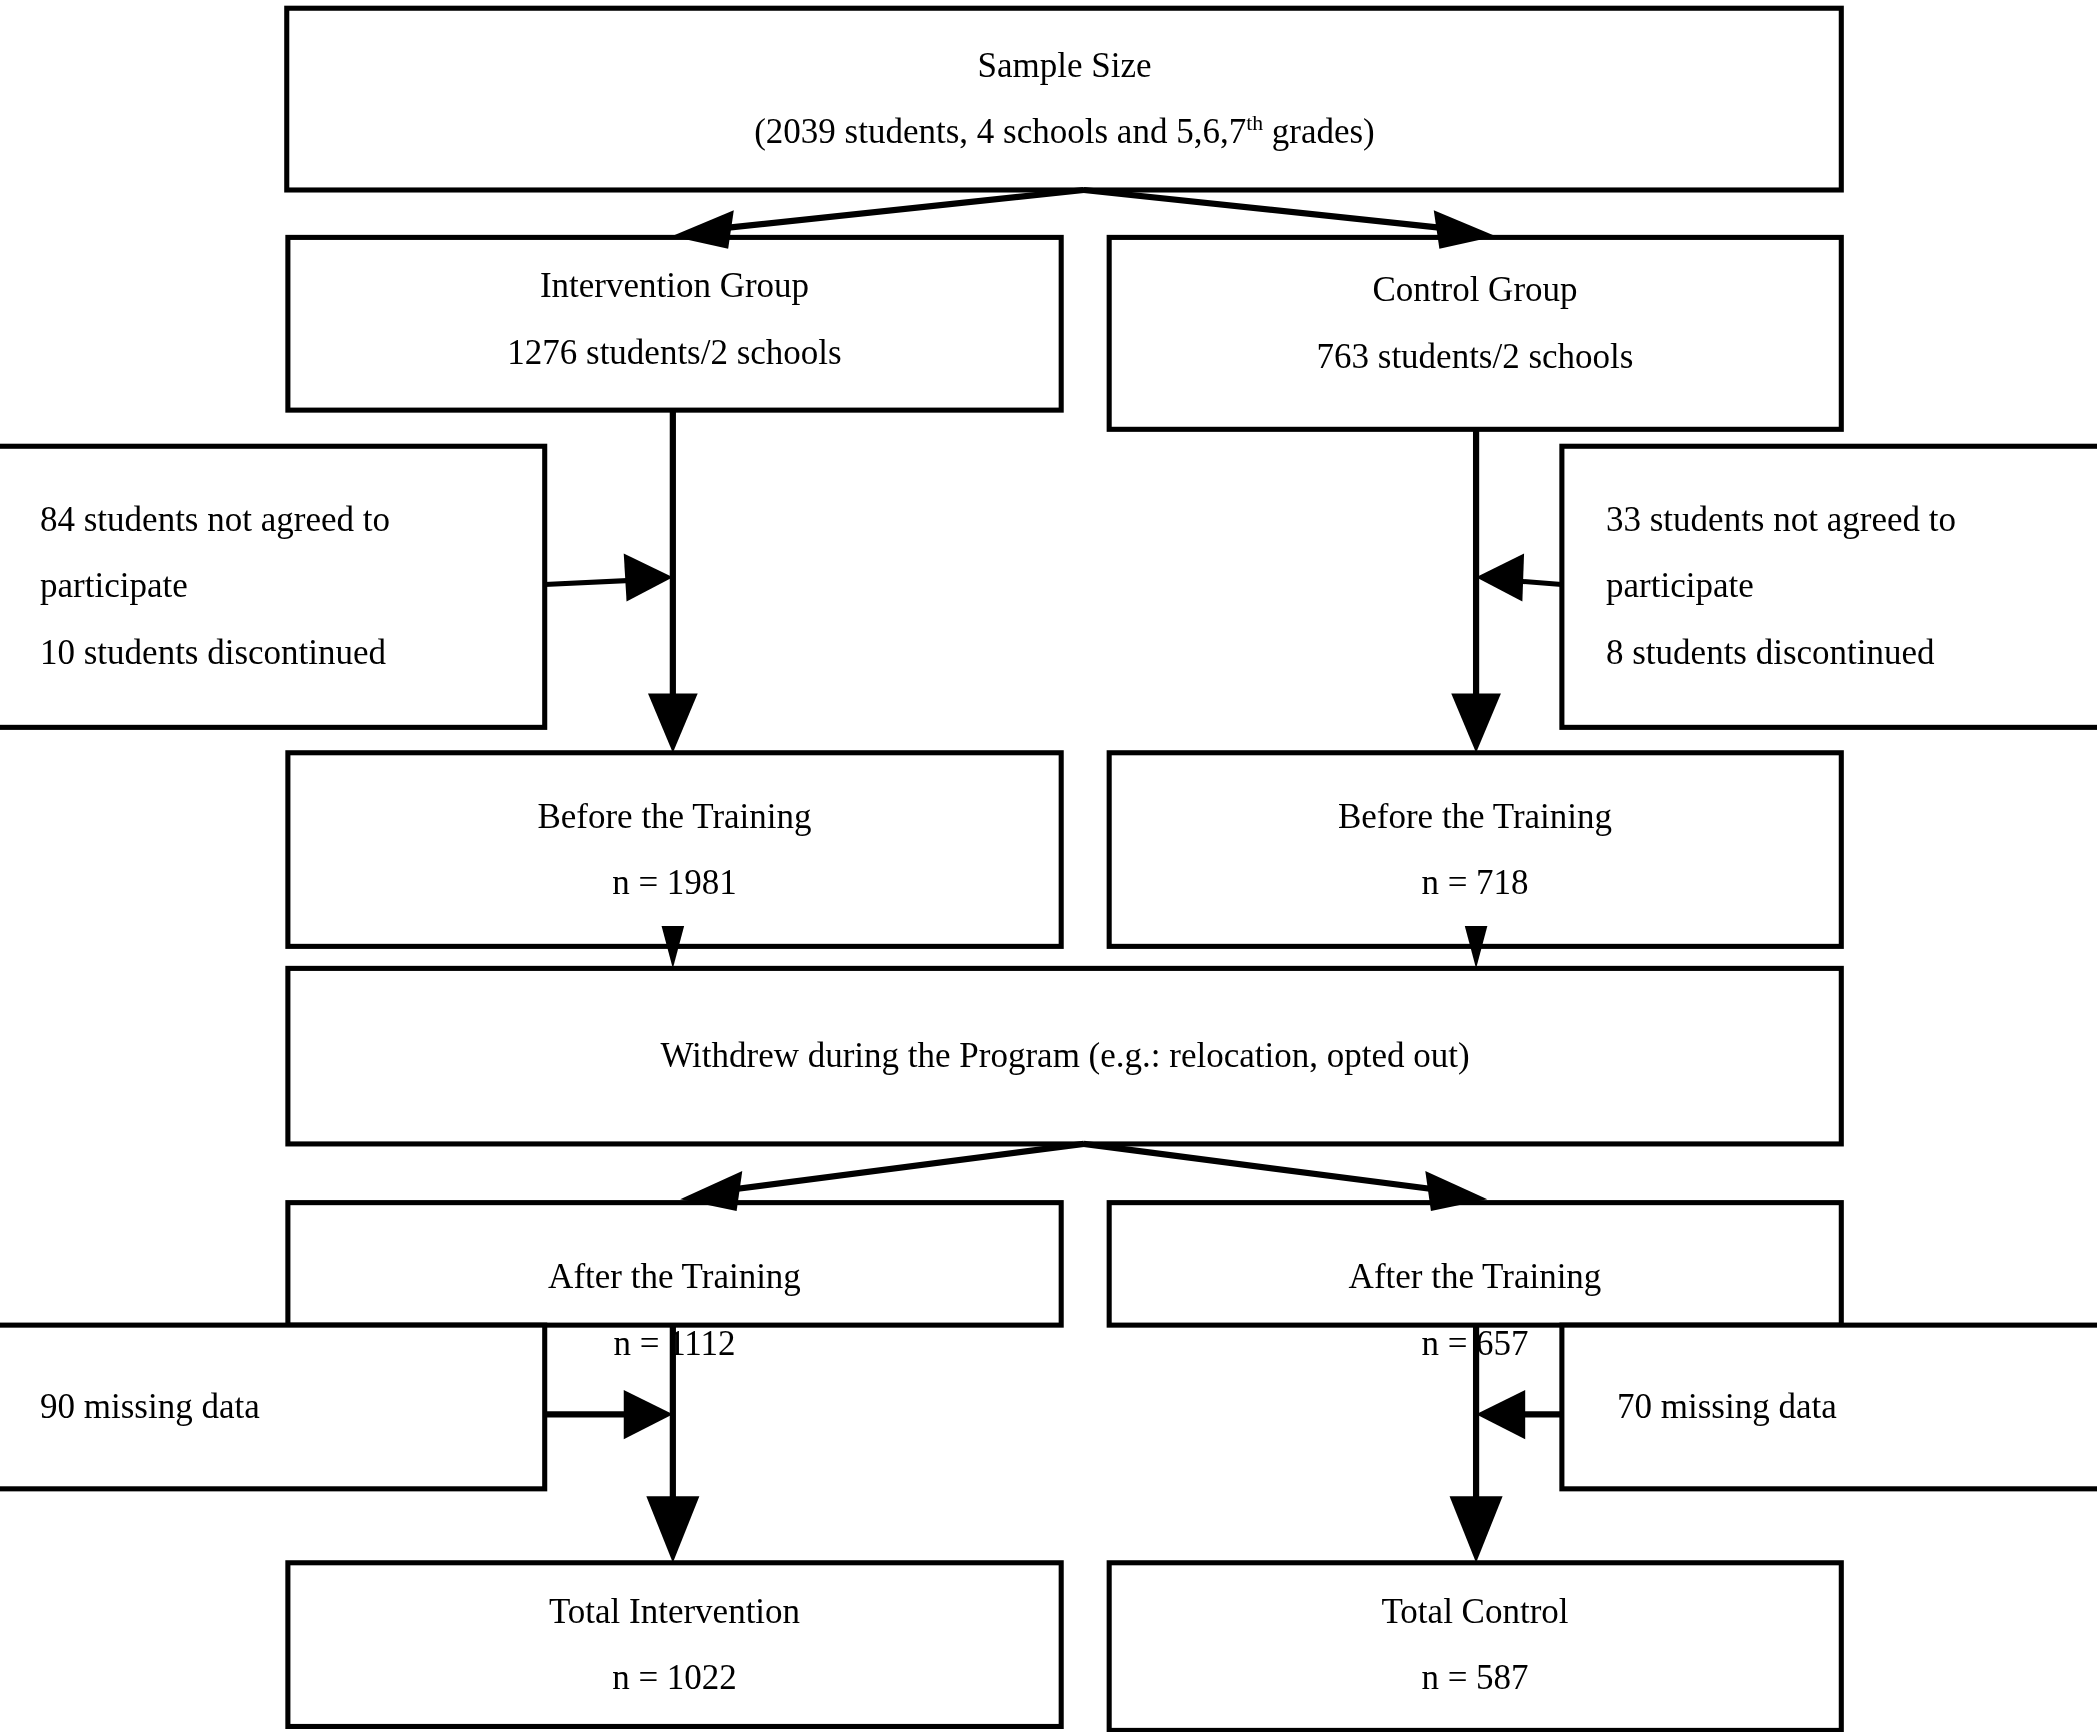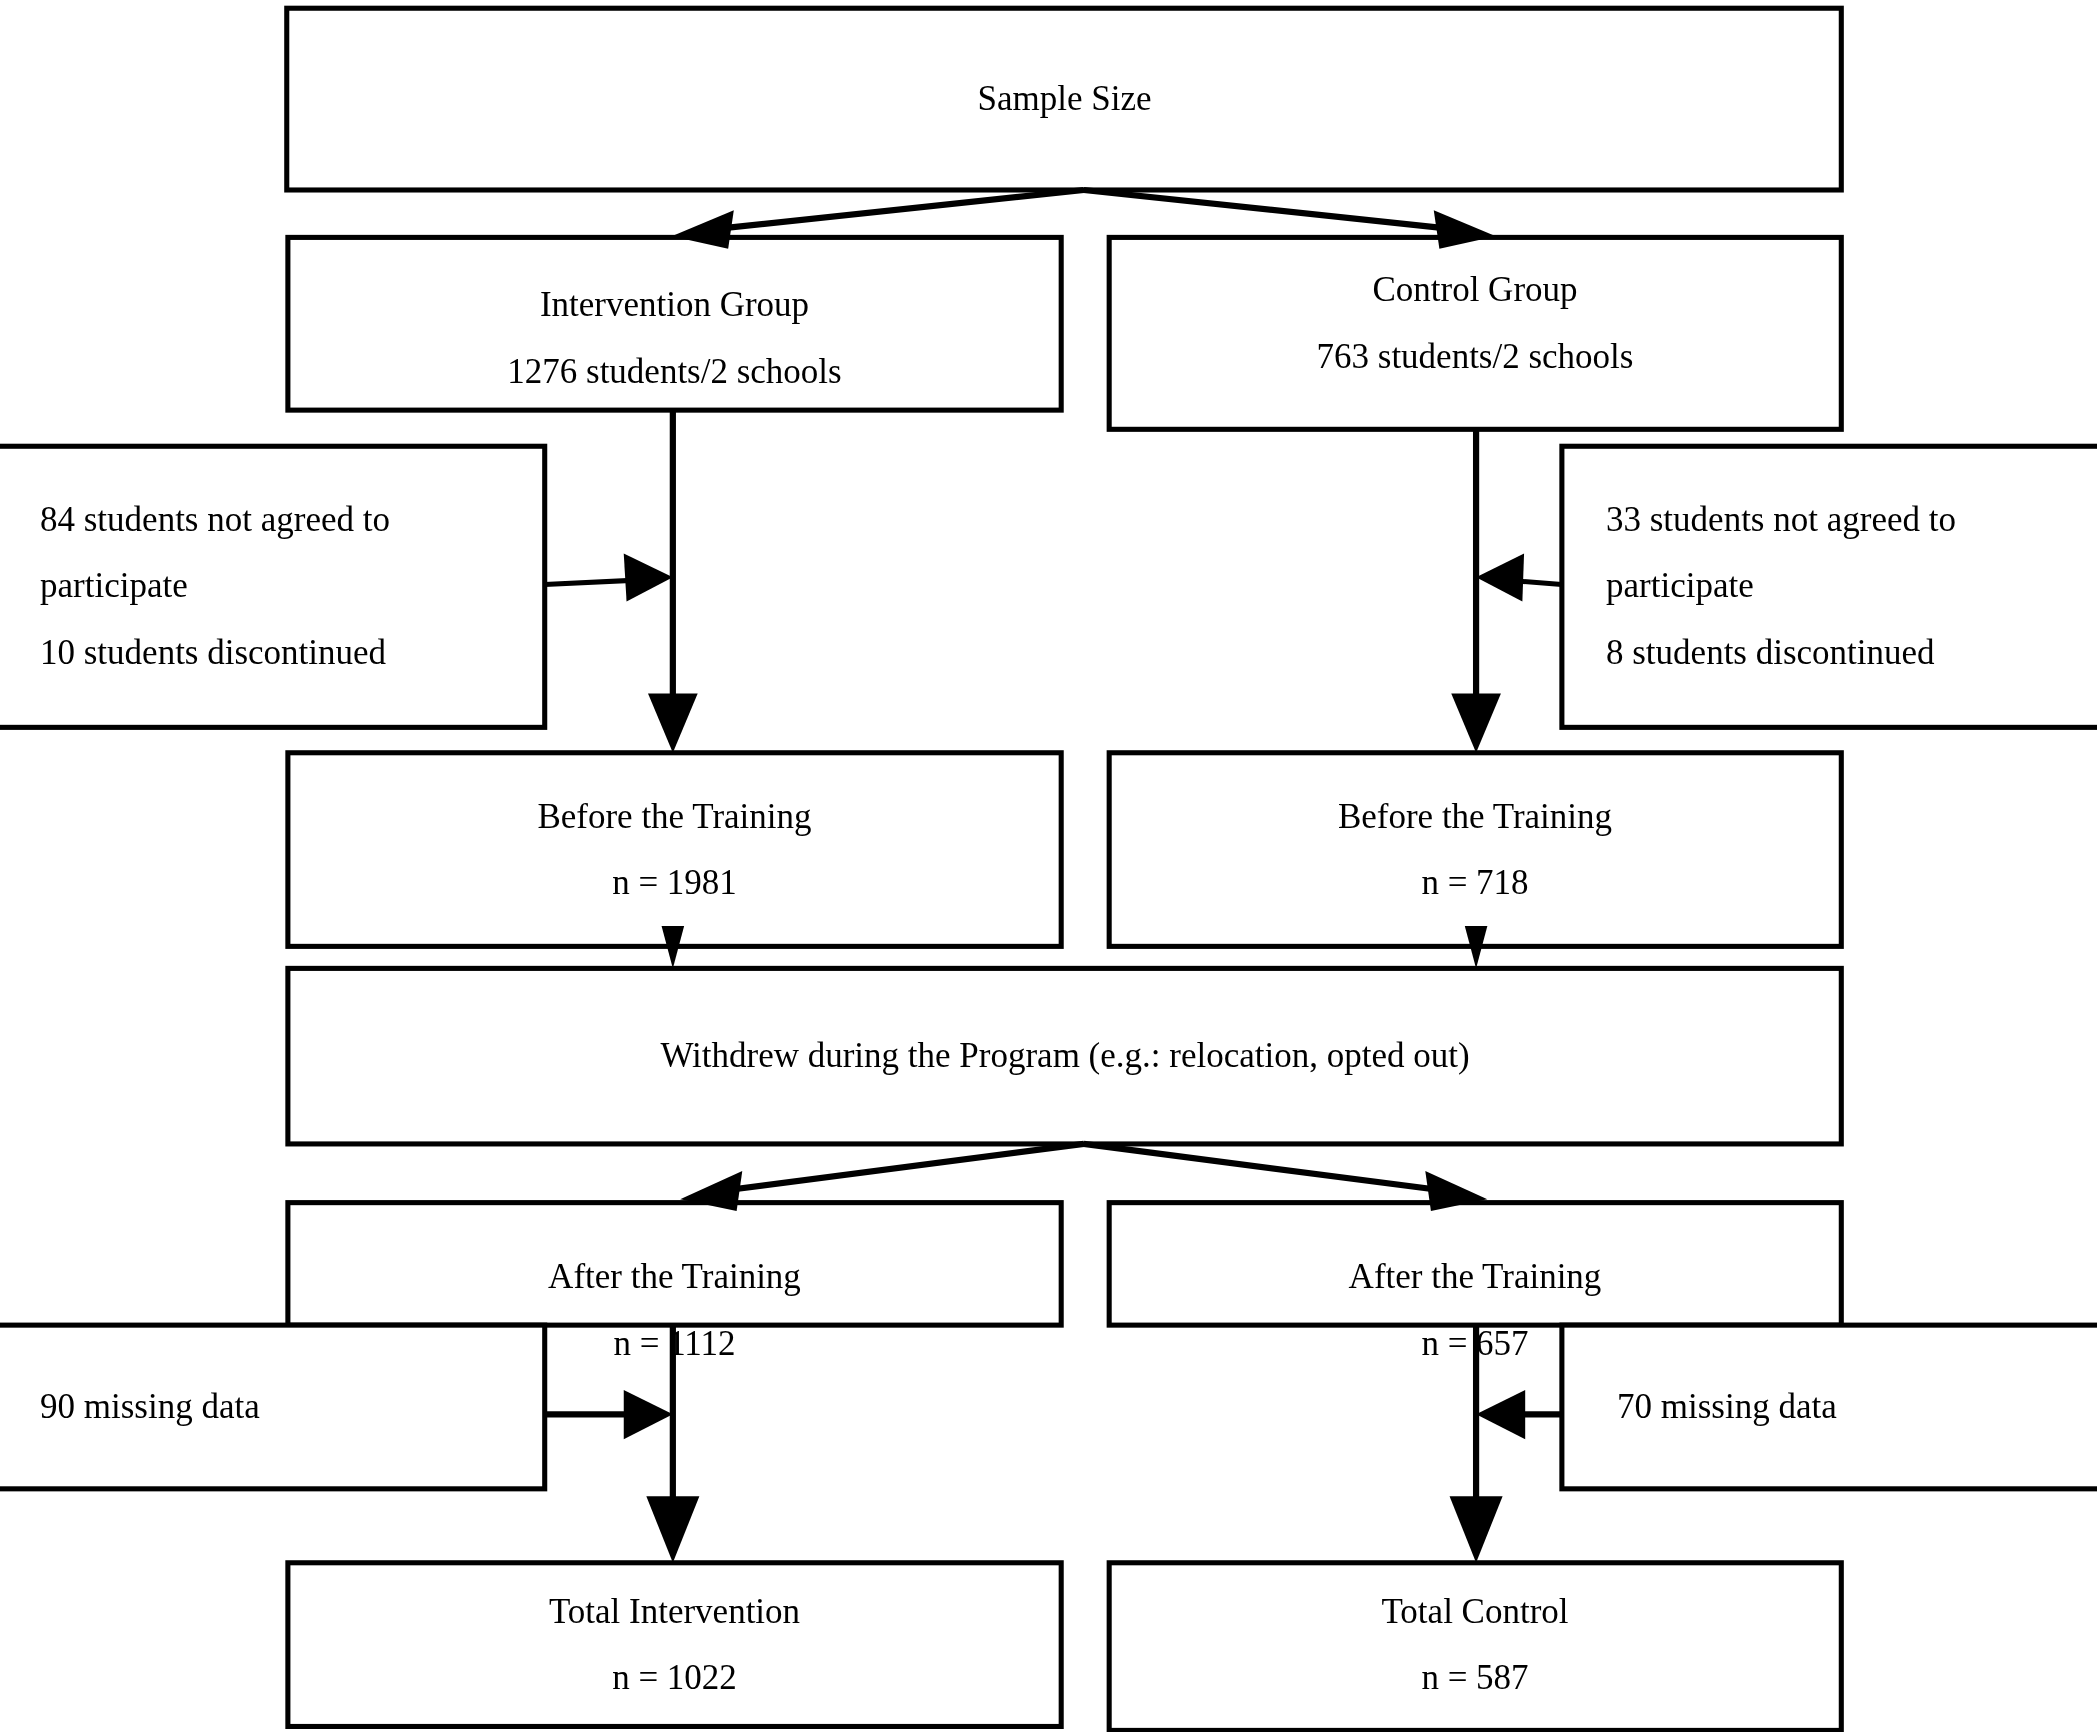--- a/index.html
+++ b/index.html
@@ -128,23 +128,24 @@
     <path class="connector" d="M 2615 2347 L 2615 2700"></path>
     <polygon class="arrow-head" points="2615,2768 2568,2650 2662,2650"></polygon>
 
     <path class="connector" d="M 2767 2505 L 2648 2505"></path>
     <polygon class="arrow-head" points="2615,2505 2702,2462 2702,2549"></polygon>
 
   </svg>
 
   <div class="node-text" style="left:287px; top:8px; width:1555px; height:182px;">
     <div class="node-line">Sample Size</div>
-  </div>
-
-  <div class="node-text" style="left:288px; top:252px; width:773px; height:173px;">
+    <div class="node-line"><span>(2039 students, 4 schools and 5,6,7</span><sup>th</sup><span> grades)</span></div>
+  </div>
+
+  <div class="node-text" style="left:288px; top:233px; width:773px; height:173px;">
     <div class="node-line">Intervention Group</div>
     <div class="node-line">1276 students/2 schools</div>
   </div>
 
   <div class="node-text" style="left:1109px; top:237px; width:732px; height:173px;">
     <div class="node-line">Control Group</div>
     <div class="node-line">763 students/2 schools</div>
   </div>
 
   <div class="node-text left-align" style="left:40px; top:446px; width:508px; height:281px;">

